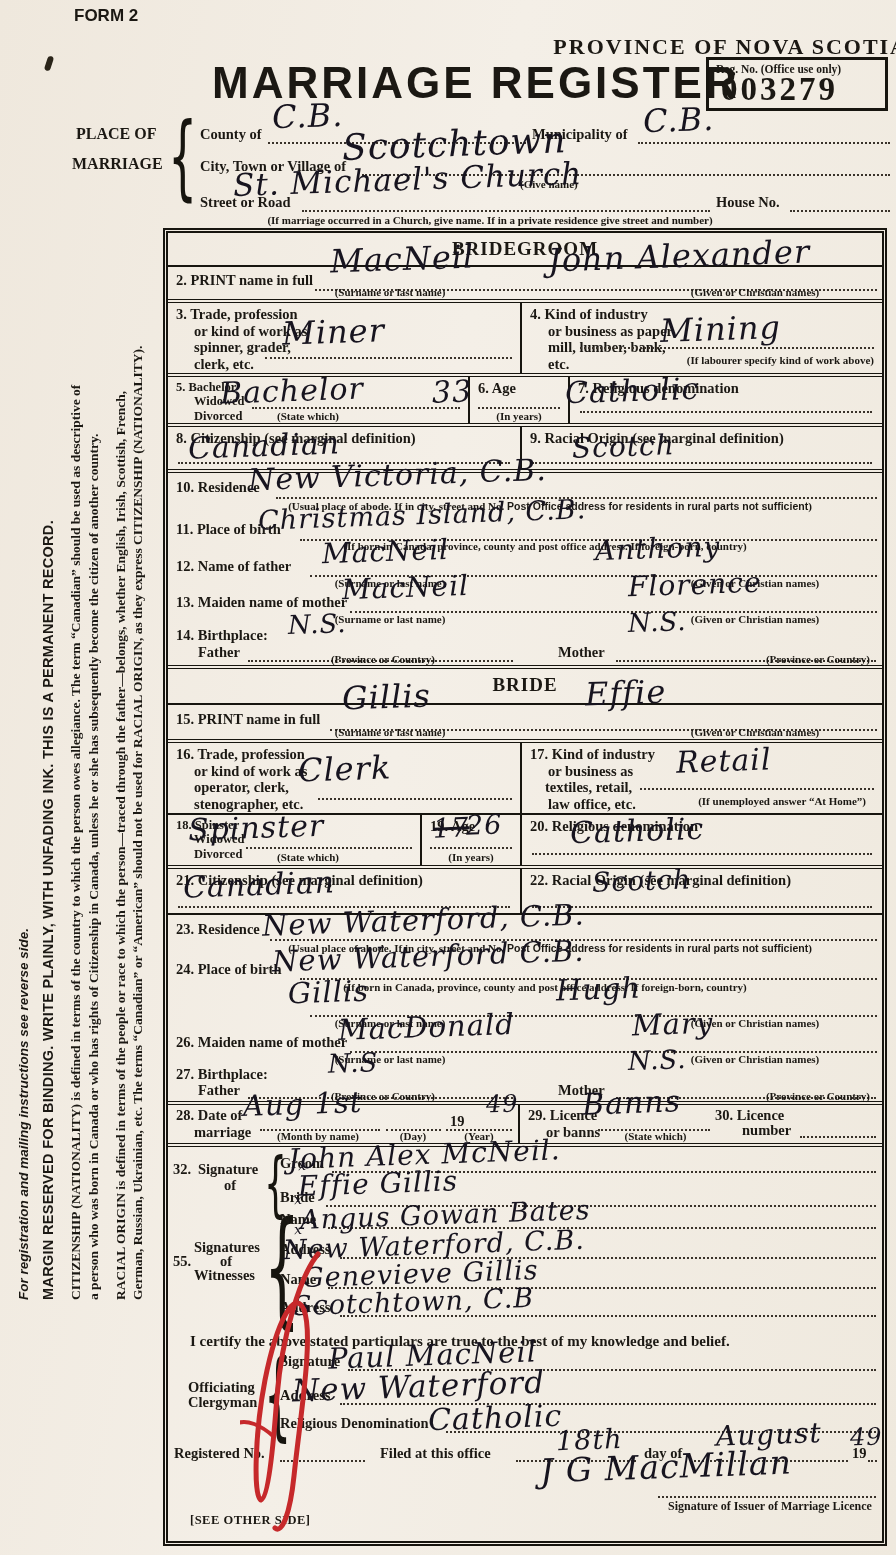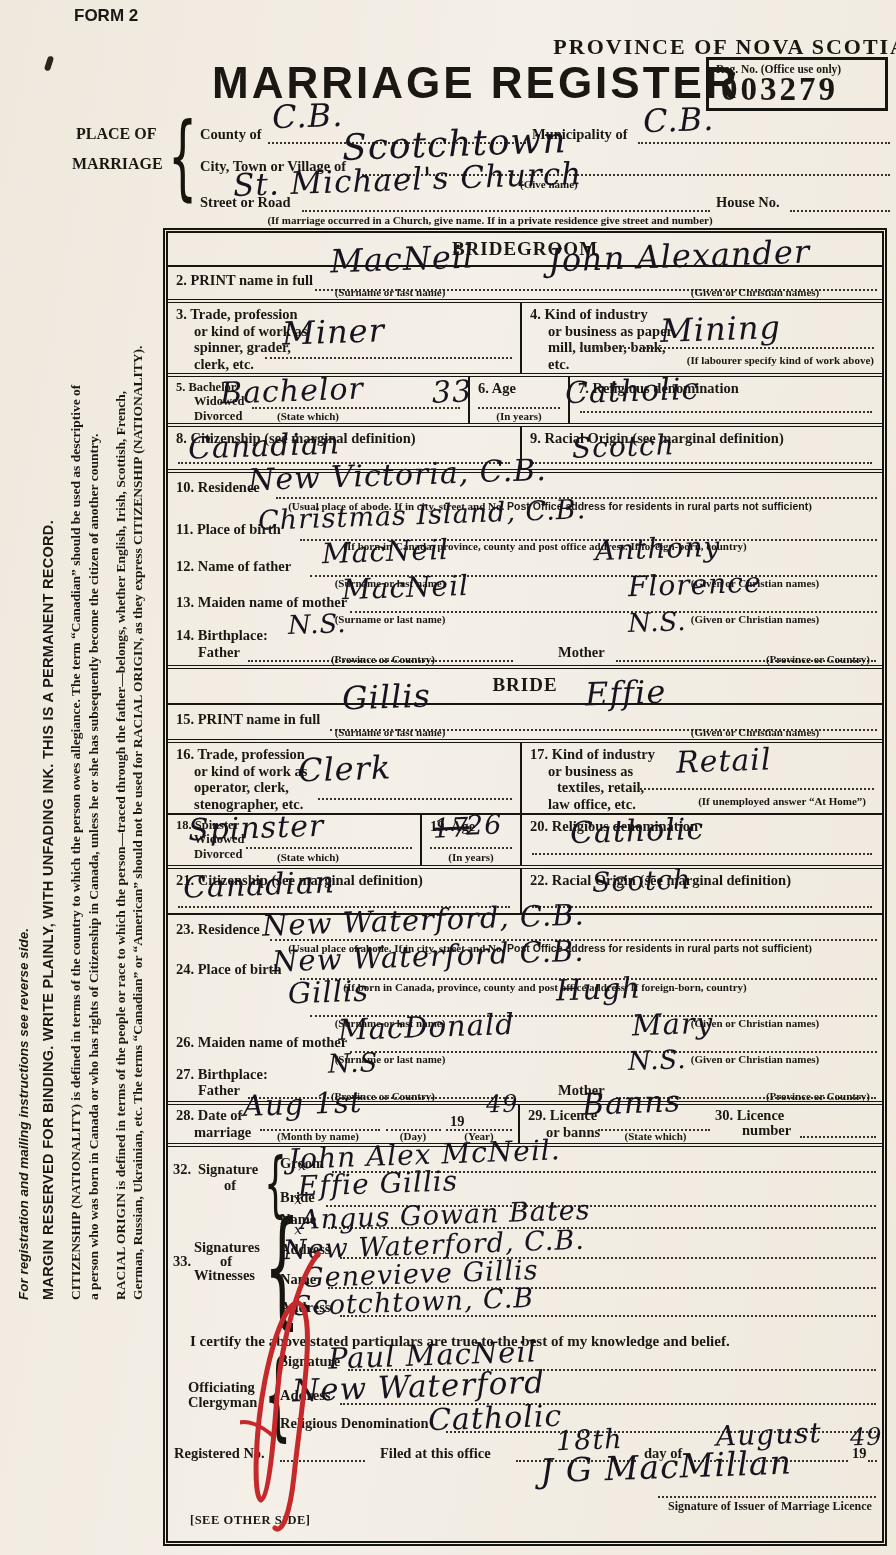--- a/index.html
+++ b/index.html
@@ -188,21 +188,21 @@
     <div class="col" style="width:352px">
       <div class="lbl pad">16.  Trade, profession</div>
       <div class="lbl" style="padding-left:26px">or kind of work as</div>
       <div class="lbl" style="padding-left:26px">operator,   clerk,</div>
       <div class="lbl" style="padding-left:26px">stenographer, etc.</div>
       <div class="dots" style="left:150px;bottom:13px;right:8px"></div>
     </div>
     <div class="col grow">
       <div class="lbl pad">17.  Kind of industry</div>
       <div class="lbl" style="padding-left:26px">or   business   as</div>
-      <div class="lbl" style="padding-left:35px">textiles,   retail,</div>
+      <div class="lbl" style="padding-left:23px">textiles,   retail,</div>
       <div class="lbl" style="padding-left:26px">law office, etc.</div>
       <div class="dots" style="left:118px;bottom:23px;right:8px"></div>
       <div class="sub" style="right:16px;bottom:6px;text-align:right;left:60px">(If unemployed answer “At Home”)</div>
     </div>
   </div>
 
   <div class="row dbl cols" style="height:54px">
     <div class="col" style="width:252px">
       <div class="lbl pad" style="font-size:12.5px">18.  Spinster</div>
       <div class="lbl" style="padding-left:26px;font-size:12.5px">Widowed</div>
@@ -293,21 +293,21 @@
   <div class="row nob" style="flex:1">
     <span class="lbl abs" style="left:5px;top:14px">32.</span>
     <span class="lbl abs" style="left:30px;top:14px">Signature</span>
     <span class="lbl abs" style="left:56px;top:30px">of</span>
     <span class="brace" style="left:96px;top:0;font-size:72px;transform:scaleX(.5)">{</span>
     <span class="lbl abs" style="left:112px;top:8px">Groom</span>
     <div class="dots" style="left:164px;top:24px;right:6px"></div>
     <span class="lbl abs" style="left:112px;top:42px">Bride</span>
     <div class="dots" style="left:158px;top:58px;right:6px"></div>
 
-    <span class="lbl abs" style="left:5px;top:106px">33.</span>
+    <span class="lbl abs" style="left:5px;top:106px">55.</span>
     <span class="lbl abs" style="left:26px;top:92px">Signatures</span>
     <span class="lbl abs" style="left:52px;top:106px">of</span>
     <span class="lbl abs" style="left:26px;top:120px">Witnesses</span>
     <span class="brace" style="left:96px;top:58px;font-size:126px;transform:scaleX(.45)">{</span>
     <span class="lbl abs" style="left:112px;top:64px">Name</span>
     <div class="dots" style="left:160px;top:80px;right:6px"></div>
     <span class="lbl abs" style="left:112px;top:94px">Address</span>
     <div class="dots" style="left:172px;top:110px;right:6px"></div>
     <span class="lbl abs" style="left:112px;top:124px">Name</span>
     <div class="dots" style="left:160px;top:140px;right:6px"></div>

